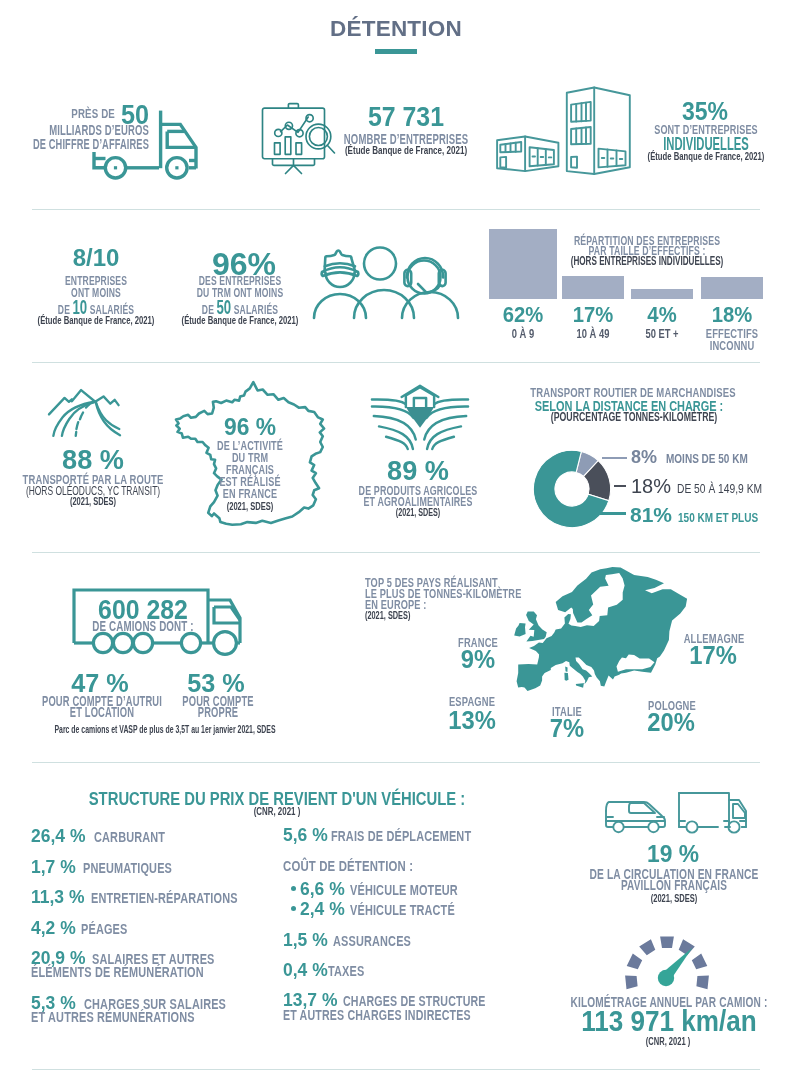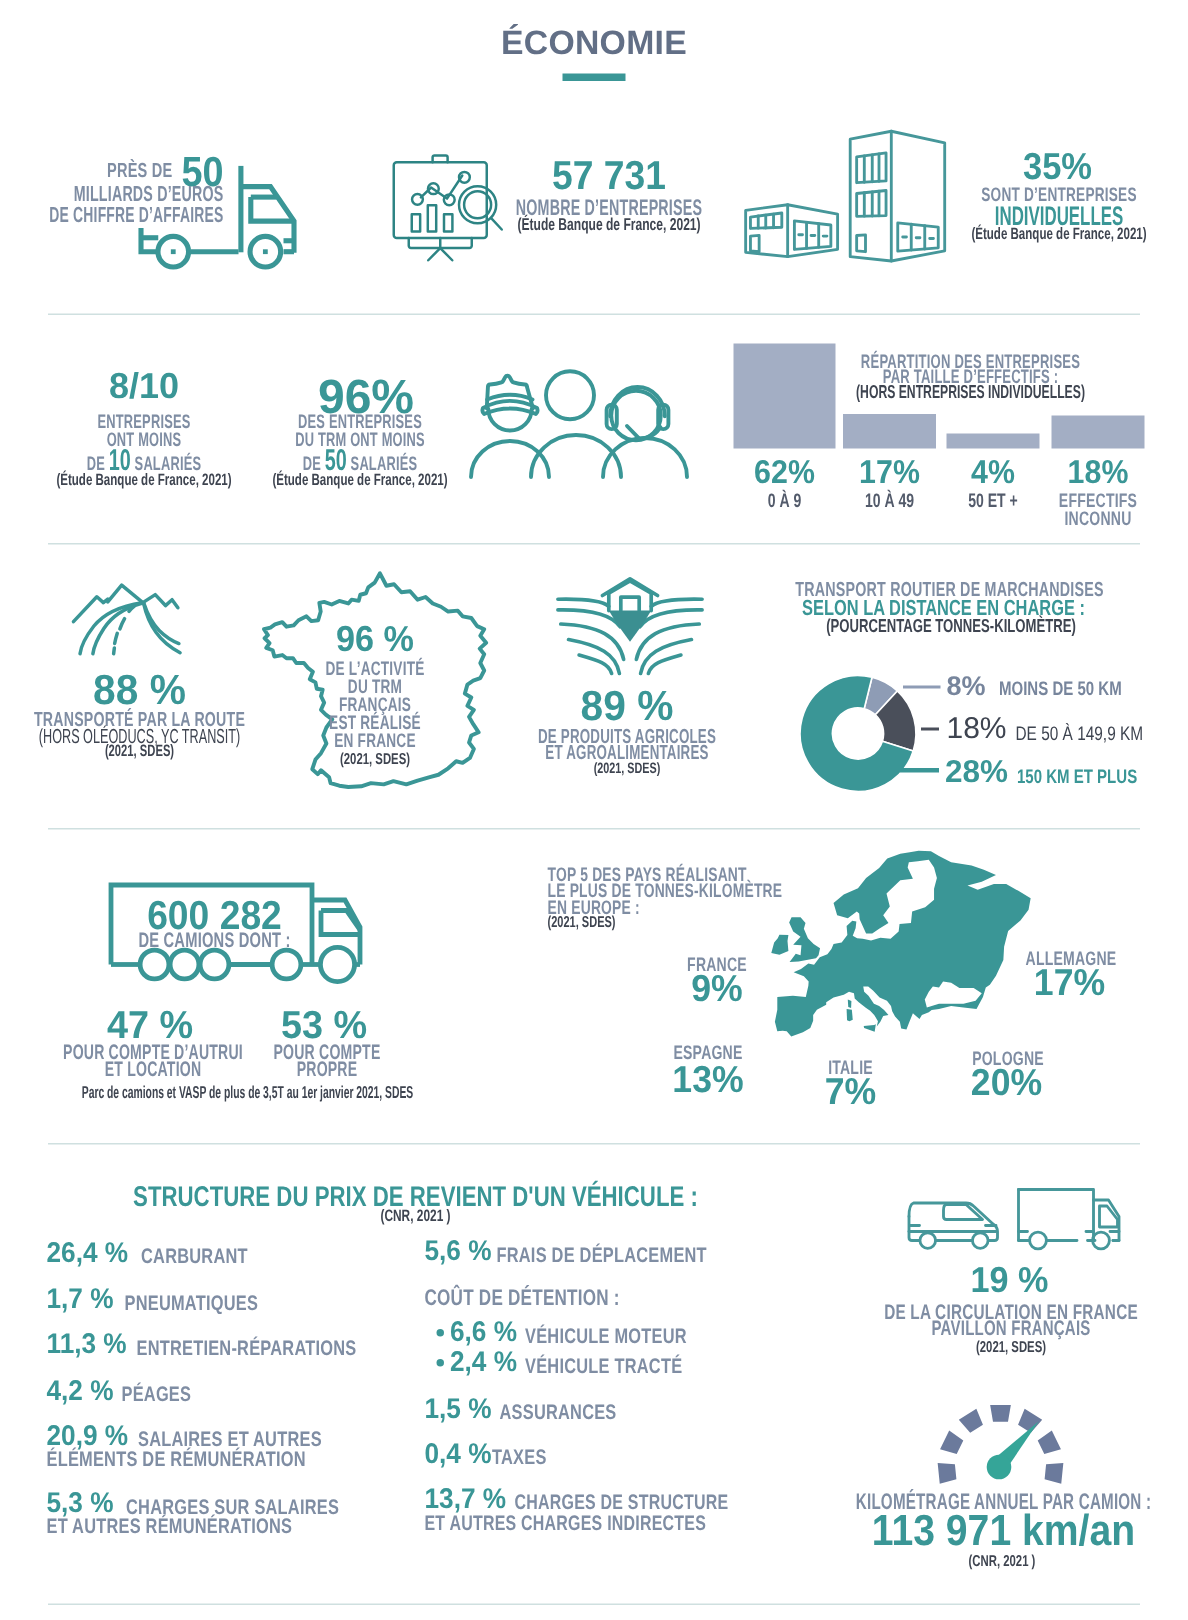--- a/index.html
+++ b/index.html
@@ -41,21 +41,21 @@
   .src{font-weight:bold;color:#3e4450;}
   .dk2{font-weight:bold;color:#535b6b;}
   .sl2{font-weight:bold;color:#77859c;}
   svg{display:block;overflow:visible;}
 </style>
 </head>
 <body>
 
 <div class="page">
 
-  <div id="title">ÉCONOMIE</div>
+  <div id="title">DÉTENTION</div>
   <div id="title-underline"></div>
 
   <div class="divider" style="top:209px"></div>
   <div class="divider" style="top:362px"></div>
   <div class="divider" style="top:552px"></div>
   <div class="divider" style="top:762px"></div>
   <div class="divider" style="top:1069px"></div>
 
   <div id="s1">
 
@@ -279,21 +279,21 @@
       </svg>
 
       <div class="abs" style="left:602px;top:457px;width:25px;height:2px;background:#8e9cb5;"></div>
       <div class="abs" style="left:614px;top:485px;width:12px;height:2px;background:#4a4f5a;"></div>
       <div class="abs" style="left:600px;top:512px;width:26px;height:2.5px;background:#3a9696;"></div>
 
       <div class="t sl2" style="--sx:1.0;left:631px;top:448px;font-size:18px;">8%</div>
       <div class="t sl2" style="--sx:.77;left:666px;top:452px;font-size:13px;">MOINS DE 50 KM</div>
       <div class="t dk" style="--sx:1.0;left:631px;top:476px;font-size:20px;">18%</div>
       <div class="t dk" style="--sx:.79;left:677px;top:482px;font-size:13px;">DE 50 À 149,9 KM</div>
-      <div class="t big" style="--sx:1.0;left:630px;top:504px;font-size:21px;">28%</div>
+      <div class="t big" style="--sx:1.0;left:630px;top:504px;font-size:21px;">81%</div>
       <div class="t big" style="--sx:.77;left:678px;top:511px;font-size:13px;">150 KM ET PLUS</div>
     </div>
 
   </div>
 
   <div id="s4">
 
     <svg class="abs" style="left:72px;top:588px" width="172" height="64" viewBox="0 0 172 64">
       <g fill="none" stroke="#3a9696" stroke-width="3.2" stroke-linecap="butt" stroke-linejoin="miter">
         <path d="M2 55 L2 2 L136 2 L136 55"></path>

